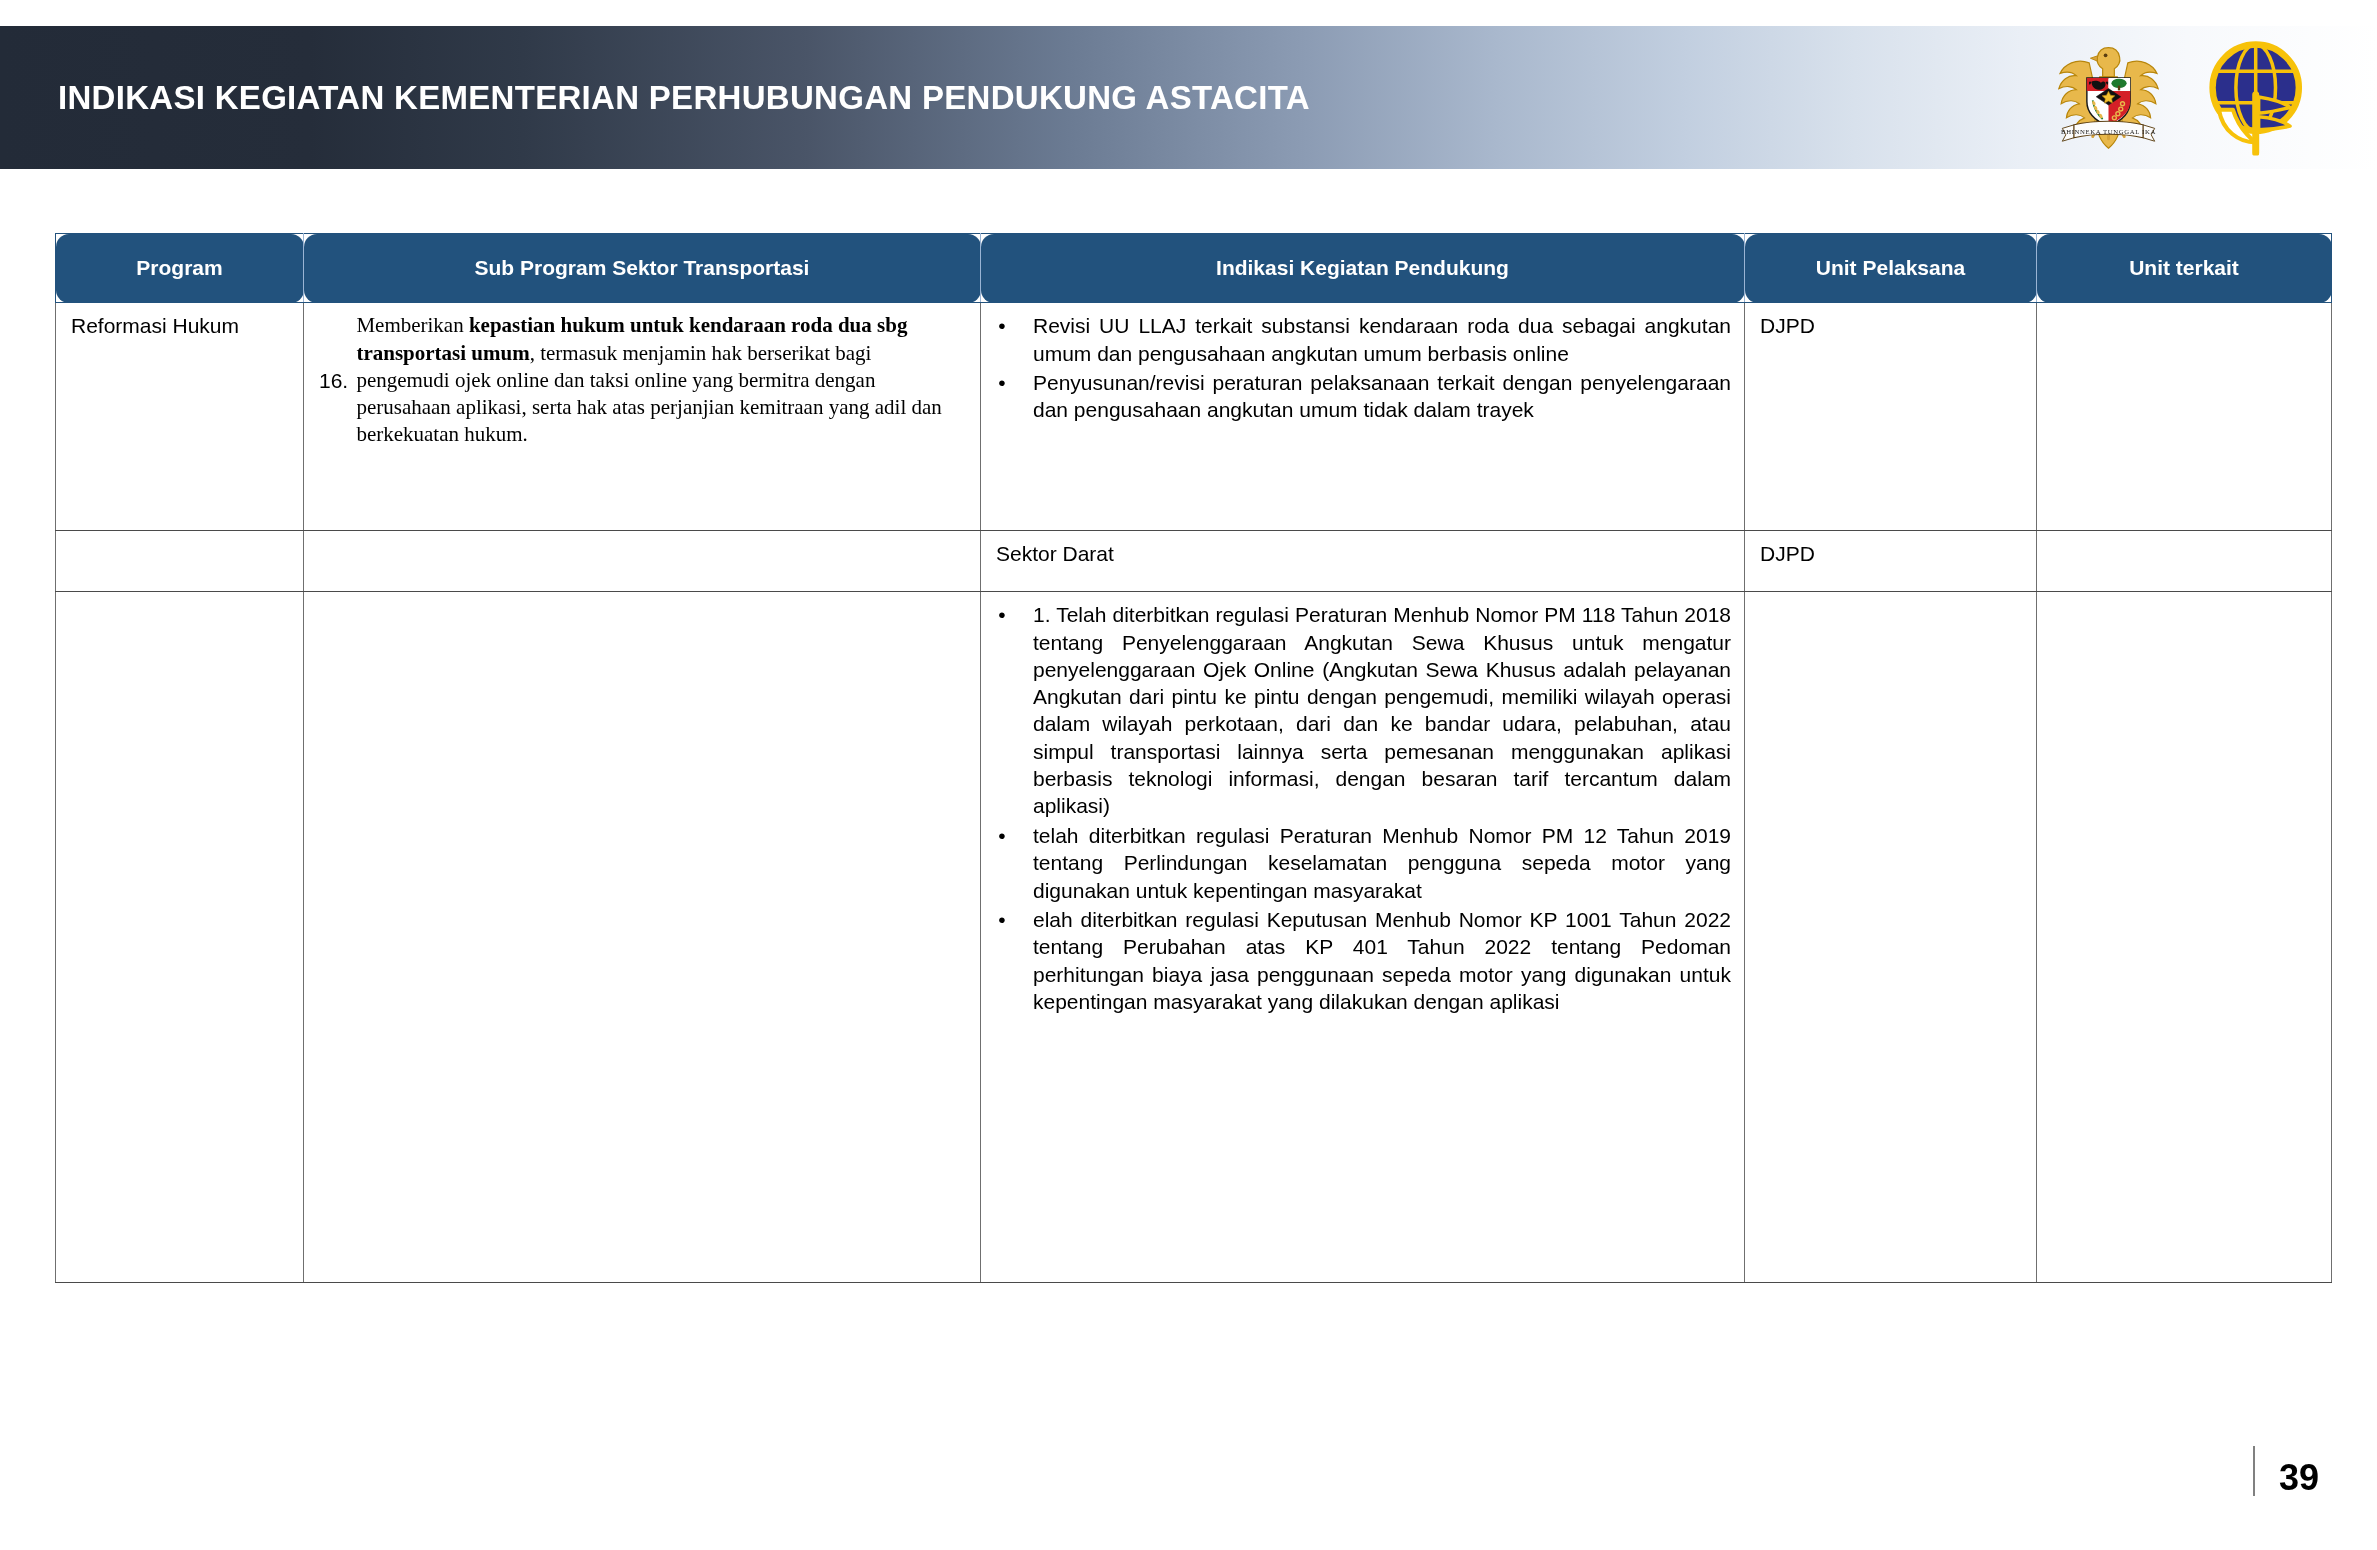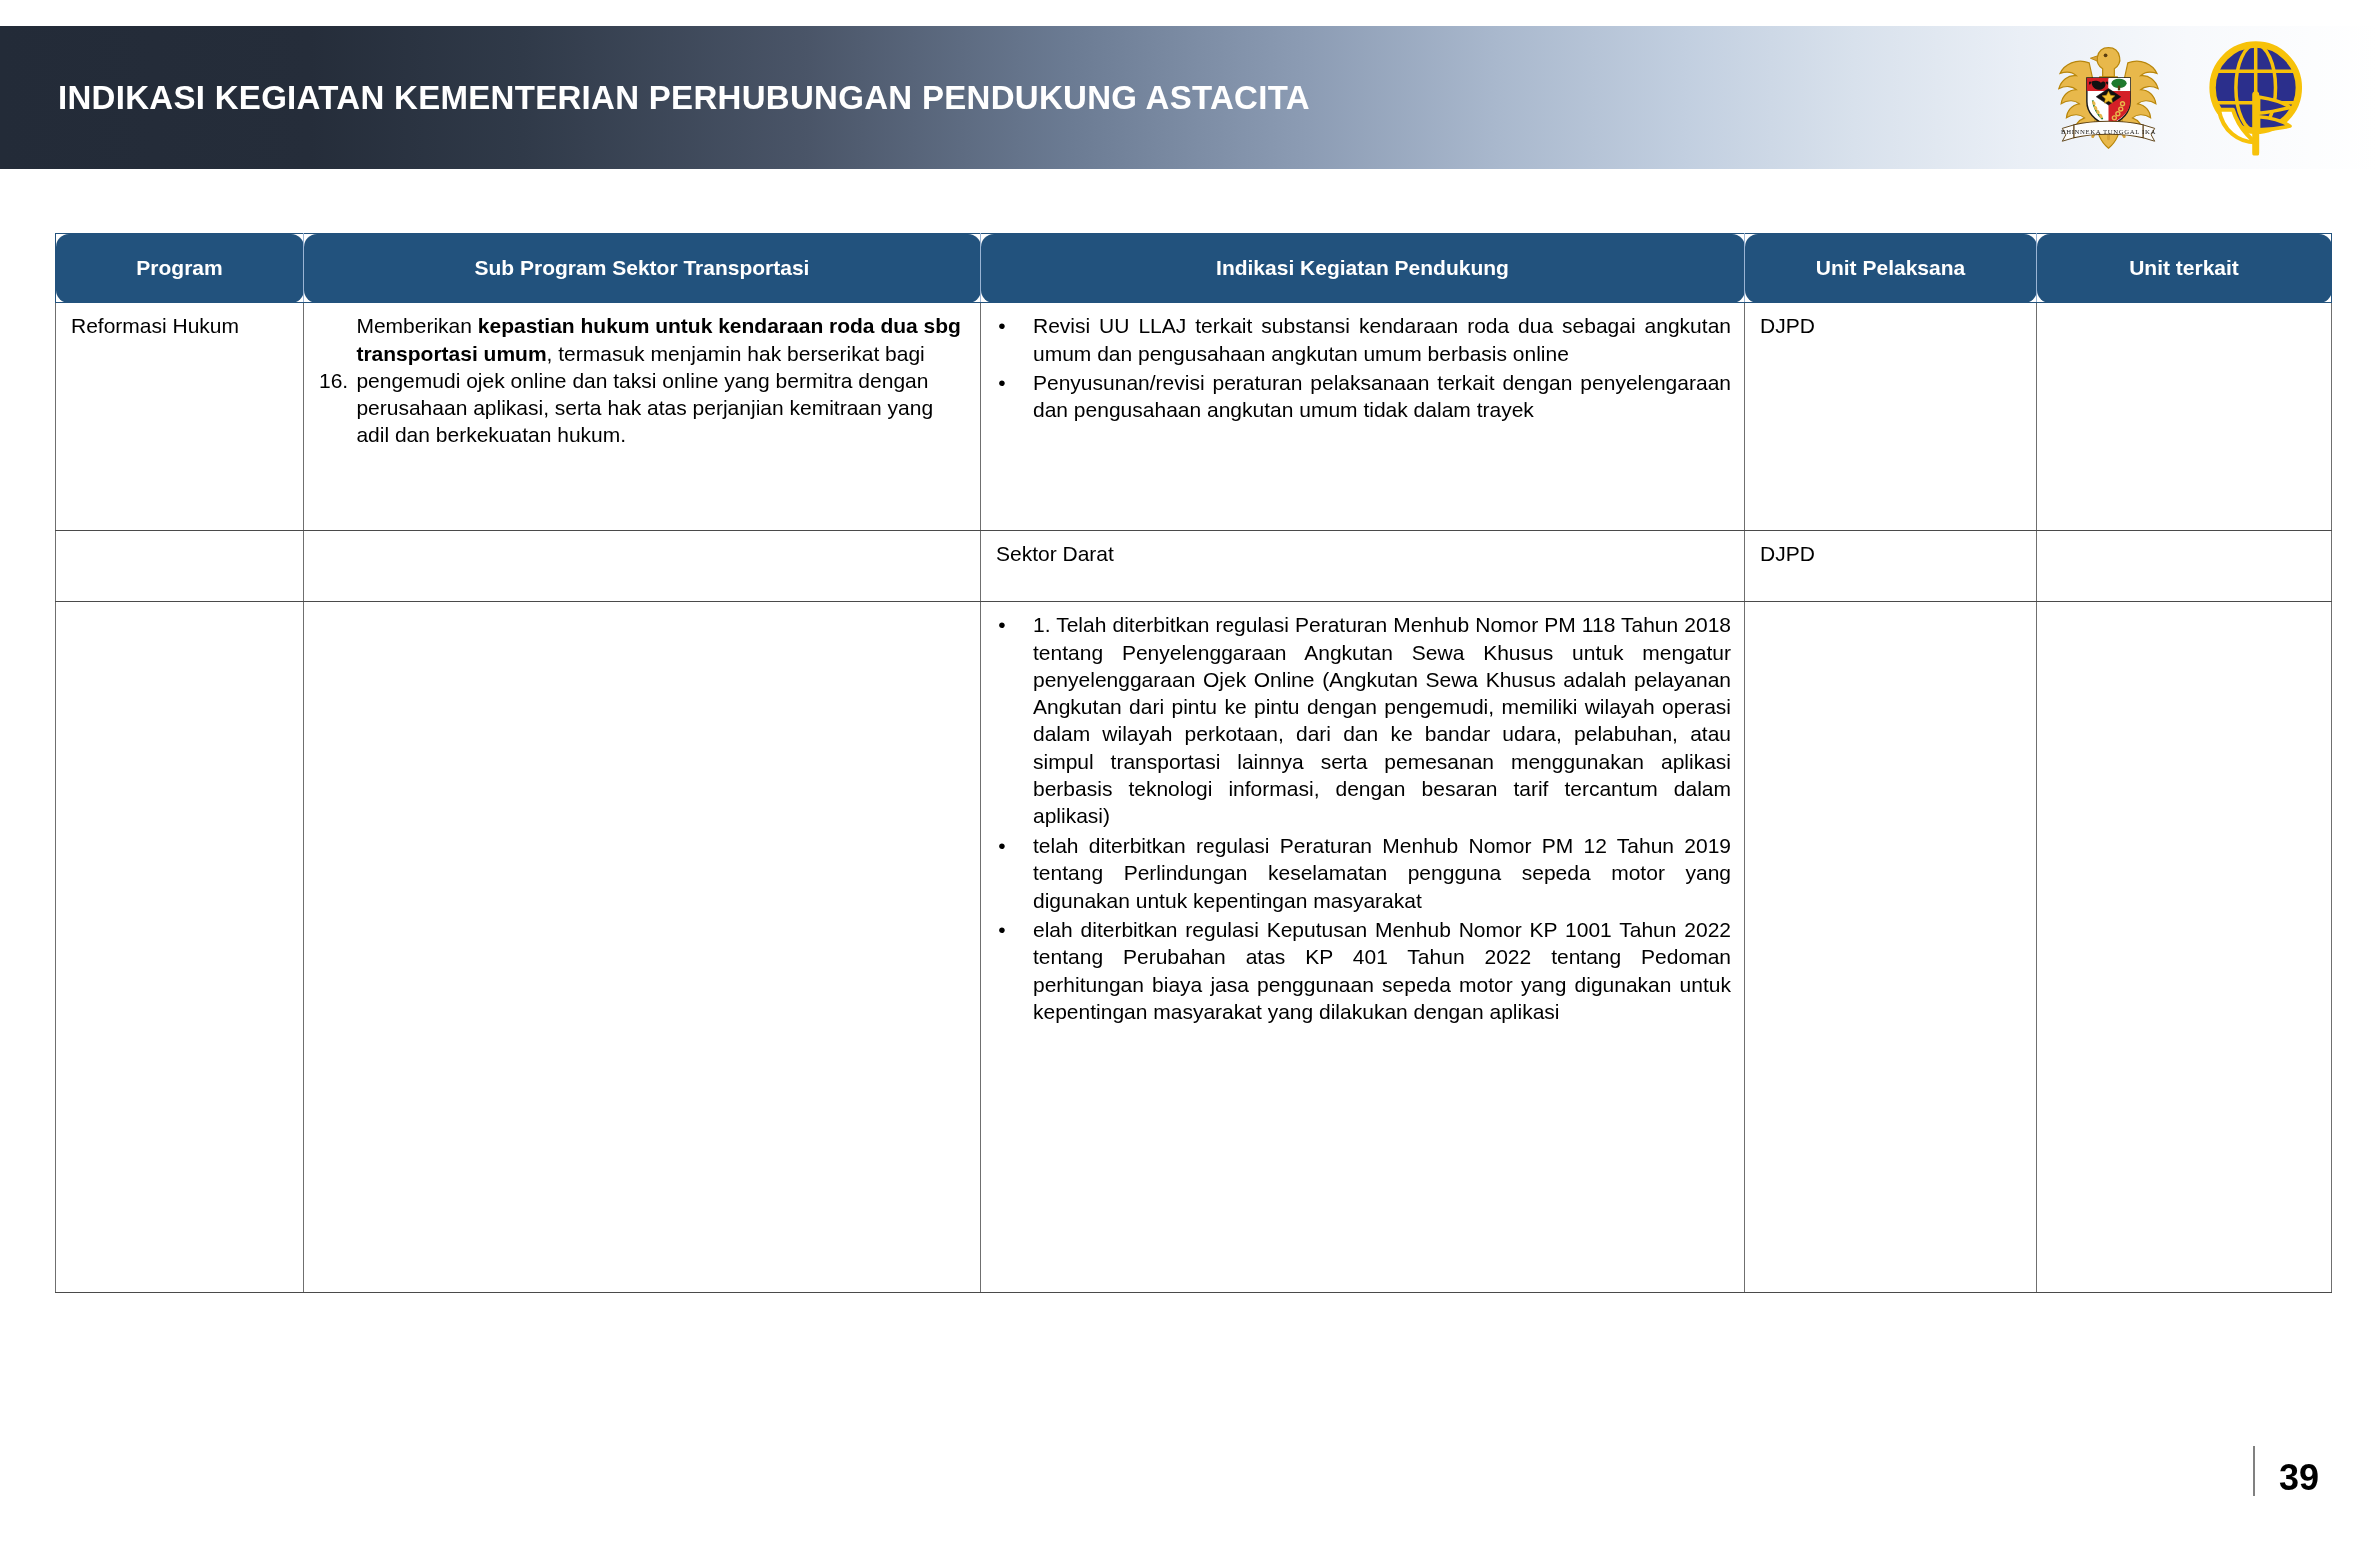--- a/index.html
+++ b/index.html
@@ -111,21 +111,21 @@
     font-family: "Liberation Sans", sans-serif;
   }
 
   
   .numbered {
     display: flex;
     gap: 8.2px;
     align-items: center;
   }
   .numbered .num { flex: 0 0 auto; }
-  .numbered .body { flex: 1 1 auto; }
+  .numbered .body { flex: 1 1 auto; font-family: Liberation Serif, serif; }
   .numbered .body b { font-weight: bold; }
 
   
   ul.bullets {
     margin: 0;
     padding: 0;
     list-style: none;
   }
   ul.bullets > li {
     position: relative;
@@ -137,21 +137,21 @@
   ul.bullets > li:last-child { margin-bottom: 0; }
   ul.bullets > li .dot {
     position: absolute;
     left: 2.3px;
     top: 0;
     font-size: 21px;
     line-height: 1.30;
   }
 
   .row-tall   { height: 228px; }
-  .row-short  { height: 71px; }
+  .row-short  { height: 61px; }
   .row-huge   { height: 691px; }
 
   
   #page-footer {
     position: absolute;
     right: 58px;
     bottom: 54px;
     display: flex;
     align-items: flex-end;
     gap: 24px;

